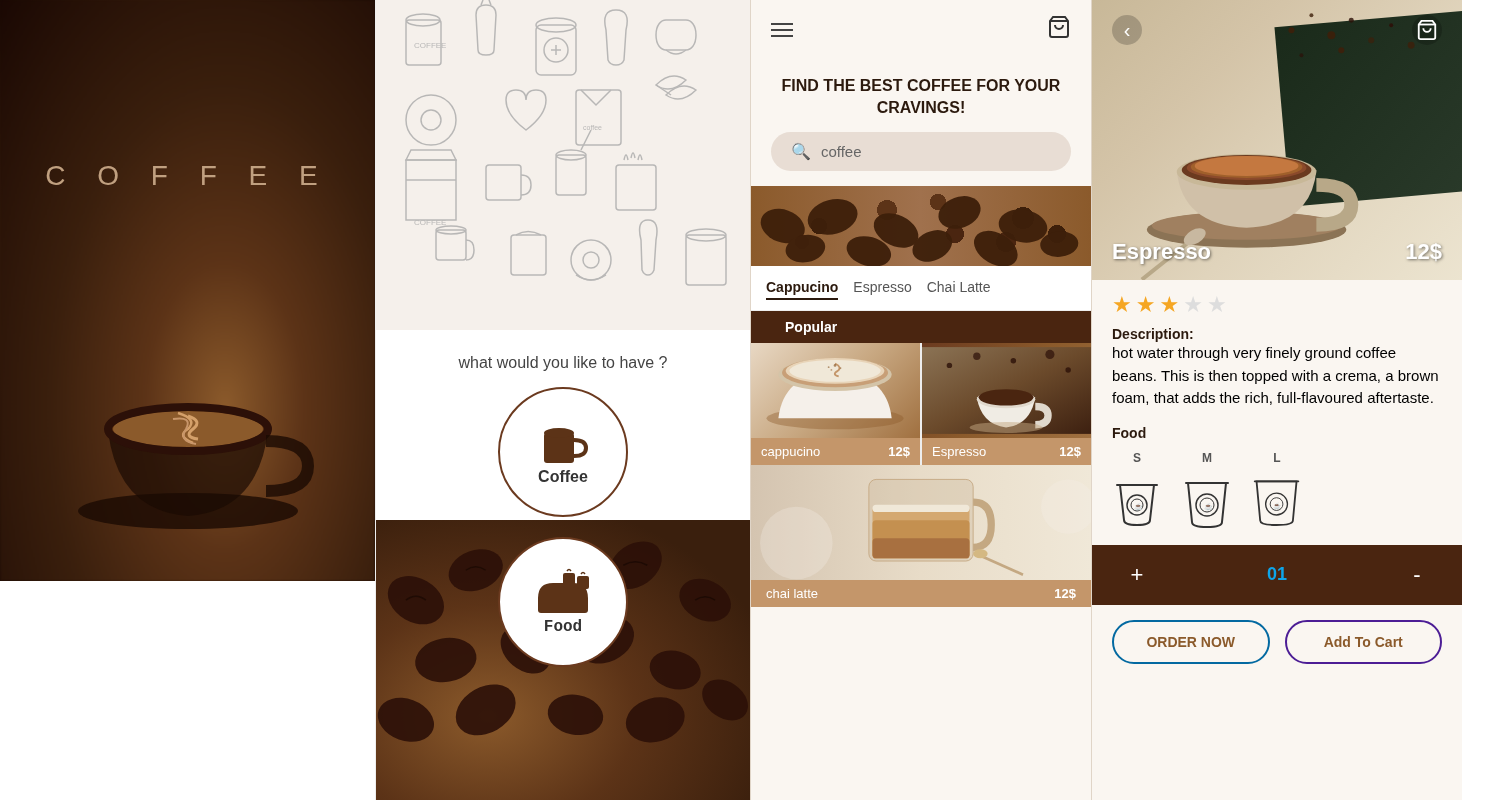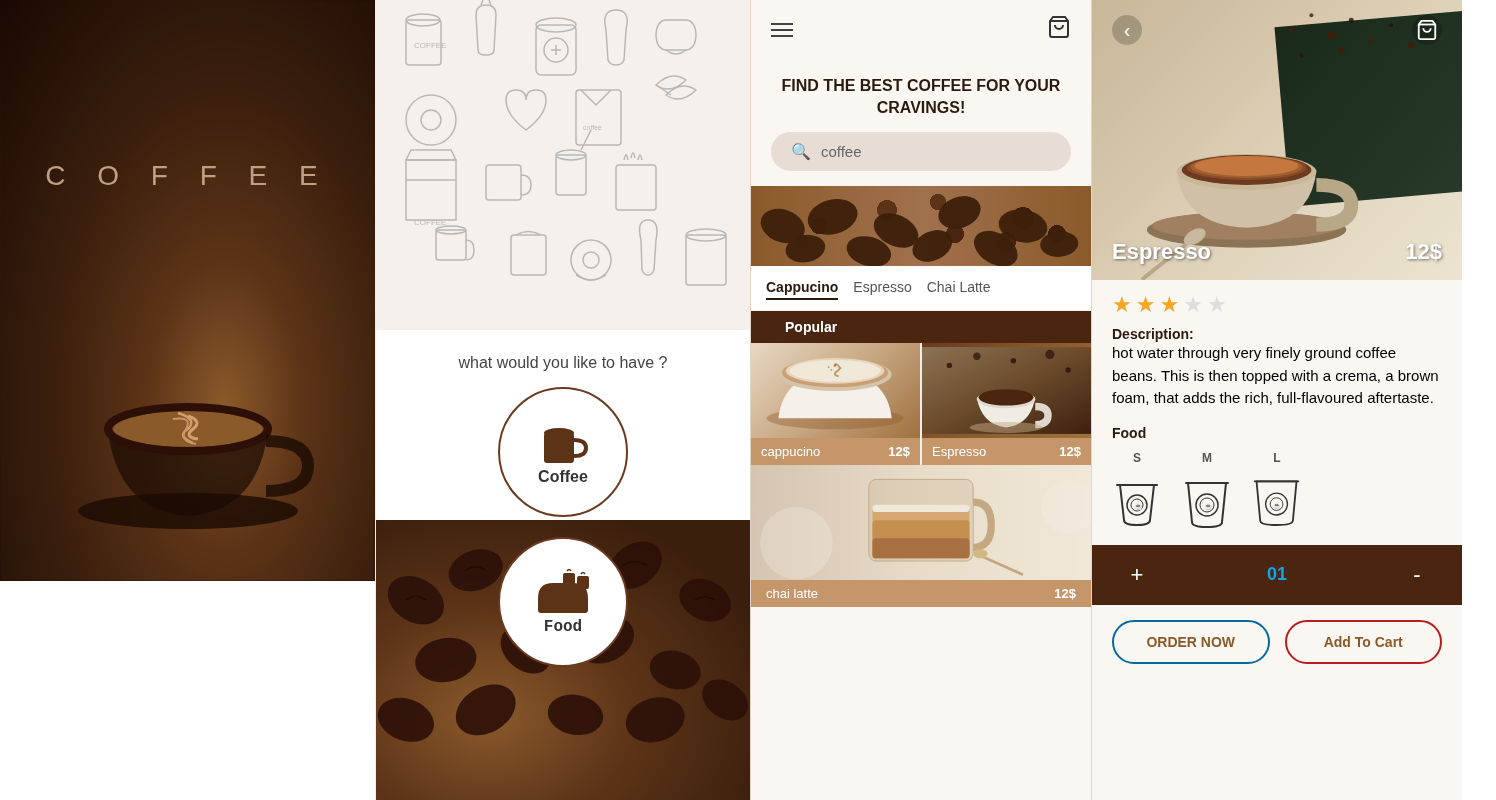--- a/index.html
+++ b/index.html
@@ -409,21 +409,21 @@
       border-radius: 25px;
       background: transparent;
       color: #8b5a2b;
       font-size: 14px;
       font-weight: 600;
       cursor: pointer;
     }
     .add-cart-btn {
       flex: 1;
       padding: 12px;
-      border: 2px solid #b91c1c;
+      border: 2px solid #4c1d95;
       border-radius: 25px;
       background: transparent;
       color: #8b5a2b;
       font-size: 14px;
       font-weight: 600;
       cursor: pointer;
     }
   </style>
 </head>
 <body>

